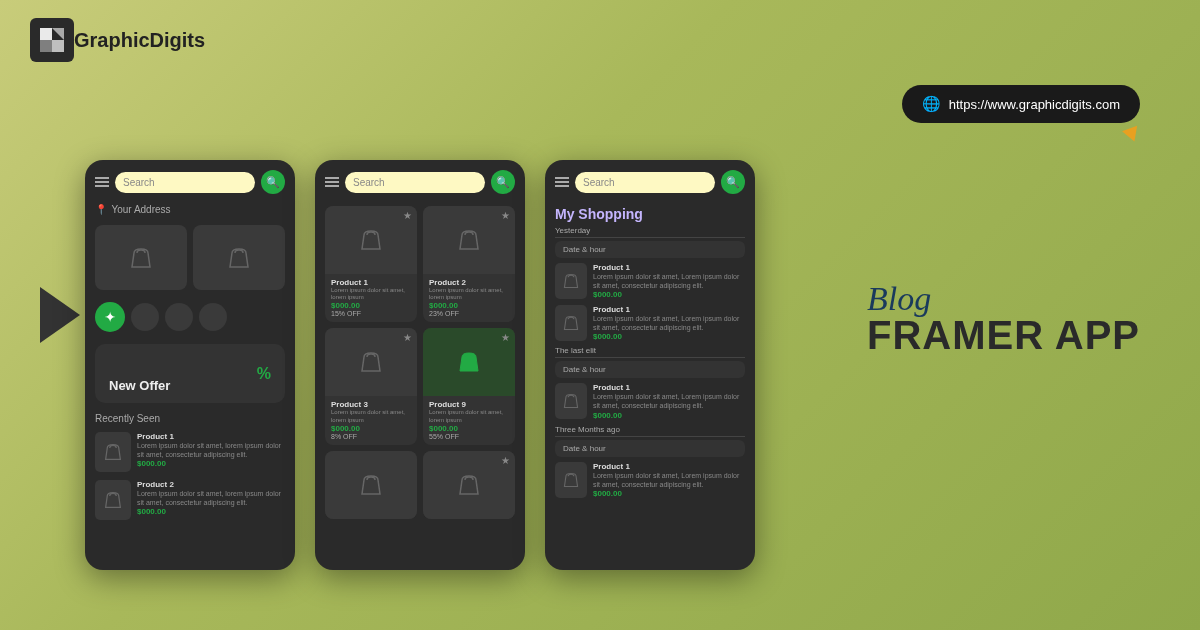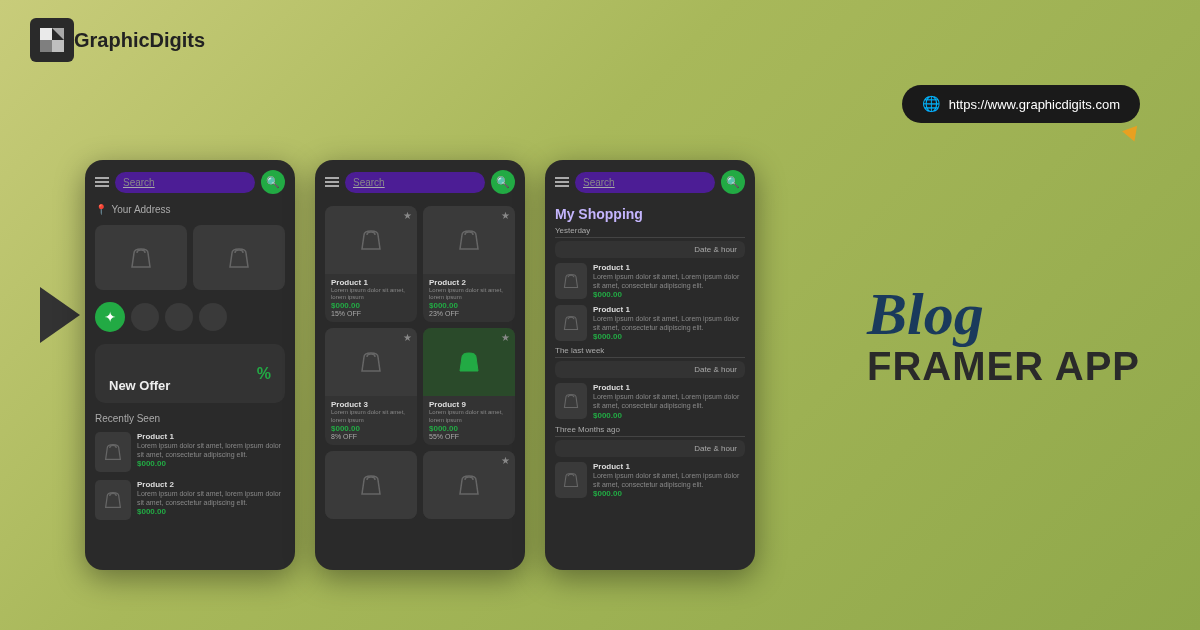--- a/index.html
+++ b/index.html
@@ -71,24 +71,24 @@
       border-left: 40px solid #333;
     }
 
     
     .blog-section {
       position: absolute;
       right: 60px;
       top: 280px;
     }
     .blog-title {
-      font-size: 60px;
+      font-size: 34px;
       color: #1a3a5c;
       font-style: italic;
-      font-weight: bold;
+      font-weight: normal;
       font-family: Georgia, serif;
     }
     .framer-app-text {
       font-size: 40px;
       font-weight: 900;
       color: #2a2a2a;
       letter-spacing: 1px;
       text-align: center;
       margin-top: -5px;
     }
@@ -127,28 +127,27 @@
       cursor: pointer;
     }
     .hamburger span {
       width: 14px;
       height: 2px;
       background: #aaa;
       display: block;
     }
     .search-bar {
       flex: 1;
-      background: #4c1d95;
+      background: #fef9c3;
       border-radius: 12px;
       padding: 5px 8px;
       color: #aaa;
       font-size: 10px;
       display: flex;
       align-items: flex-start;
-      text-decoration: underline;
     }
     .search-btn {
       width: 24px;
       height: 24px;
       background: #22aa44;
       border-radius: 50%;
       display: flex;
       align-items: center;
       justify-content: center;
       color: white;
@@ -294,21 +293,20 @@
       background: #444;
       margin: 0 10px 3px;
     }
     .date-hour-bar {
       background: #333;
       border-radius: 6px;
       margin: 2px 10px;
       padding: 4px 8px;
       color: #aaa;
       font-size: 8px;
-      text-align: right;
     }
     .history-item {
       display: flex;
       align-items: flex-start;
       gap: 6px;
       padding: 3px 10px;
     }
     .history-thumb {
       width: 32px;
       height: 36px;
@@ -553,21 +551,21 @@
             <path d="M4 8 Q4 4 11 4 Q18 4 18 8 L18 8 L20 22 L2 22 Z" fill="none" stroke="#666" stroke-width="1.5"></path>
             <path d="M7 8 Q7 5 11 5 Q15 5 15 8" fill="none" stroke="#666" stroke-width="1.5"></path>
           </svg>
       </div>
       <div class="product-info">
         <div class="product-name">Product 1</div>
         <div class="product-desc">Lorem ipsum dolor sit amet, Lorem ipsum dolor sit amet, consectetur adipiscing elit.</div>
         <div class="product-price">$000.00</div>
       </div>
     </div>
-    <div class="section-label">The last week</div>
+    <div class="section-label">The last elit</div>
     <div class="section-divider"></div>
     <div class="date-hour-bar">Date &amp; hour</div>
     <div class="history-item">
       <div class="history-thumb">
         <svg width="16" height="20" viewBox="0 0 22 26">
             <path d="M4 8 Q4 4 11 4 Q18 4 18 8 L18 8 L20 22 L2 22 Z" fill="none" stroke="#666" stroke-width="1.5"></path>
             <path d="M7 8 Q7 5 11 5 Q15 5 15 8" fill="none" stroke="#666" stroke-width="1.5"></path>
           </svg>
       </div>
       <div class="product-info">

